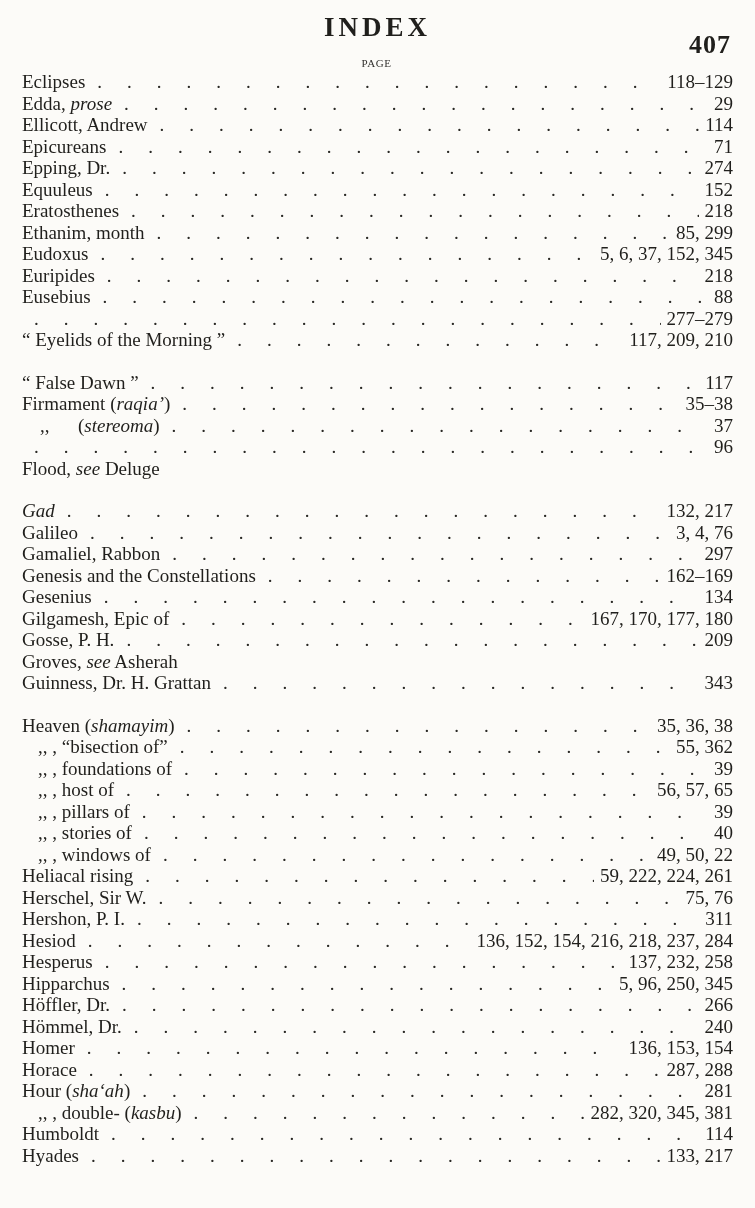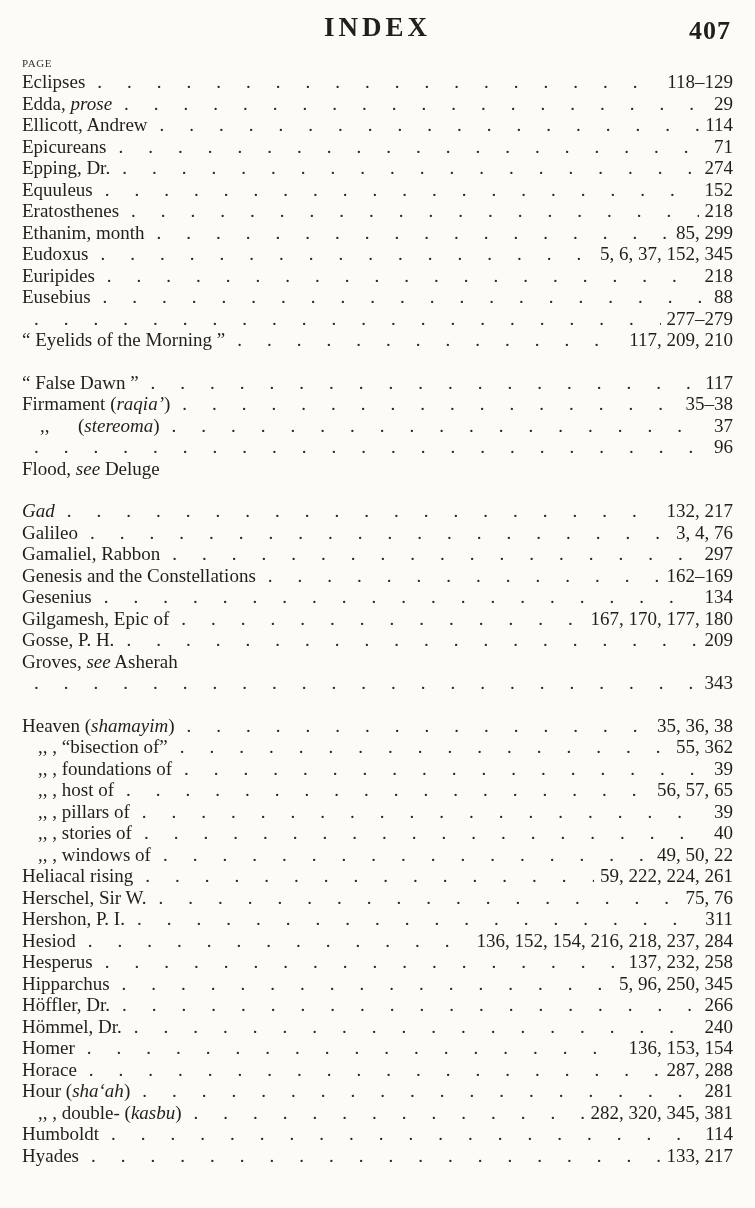--- a/index.html
+++ b/index.html
@@ -18,28 +18,28 @@
   .title {
     margin: 0;
     display: inline-block;
     font-size: 27px;
     font-weight: bold;
     letter-spacing: 4px;
   }
   .page-number {
     position: absolute;
     right: 2px;
-    top: 4px;
+    top: 18px;
     font-size: 26px;
     font-weight: bold;
     letter-spacing: 1px;
   }
 
   .col-header {
-    text-align: left;
+    text-align: center;
     font-size: 11px;
     letter-spacing: 0.6px;
     color: #33322f;
     margin-top: 9px;
     margin-bottom: 2px;
     padding-right: 2px;
   }
 
   .entries { margin-top: 1px; }
   .group { margin-bottom: 21px; }
@@ -204,20 +204,21 @@
         </div>
         <div class="row">
           <span class="term"><span>Gosse, P. H.</span></span>
           <span class="leader">........................................</span>
           <span class="pages">209</span>
         </div>
         <div class="row">
           <span class="term"><span>Groves, </span><i>see</i><span> Asherah</span></span>
         </div>
         <div class="row">
+          <span class="term"><span>Guinness, Dr. H. Grattan</span></span>
           <span class="leader">........................................</span>
           <span class="pages">343</span>
         </div>
       </div>
       <div class="group">
         <div class="row">
           <span class="term"><span>Heaven (</span><i>shamayim</i><span>)</span></span>
           <span class="leader">........................................</span>
           <span class="pages">35, 36, 38</span>
         </div>

